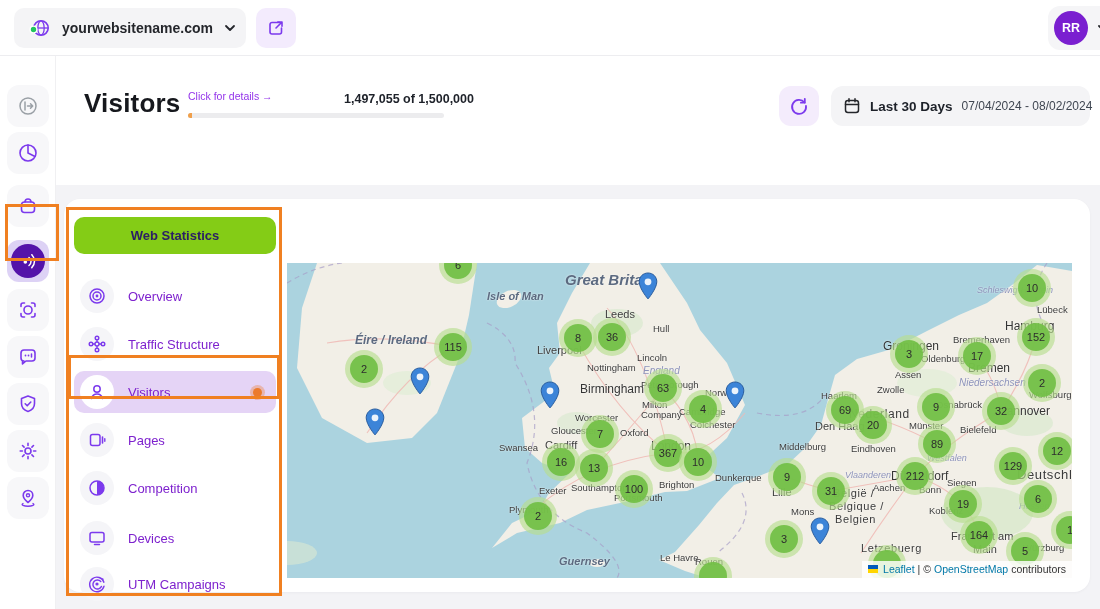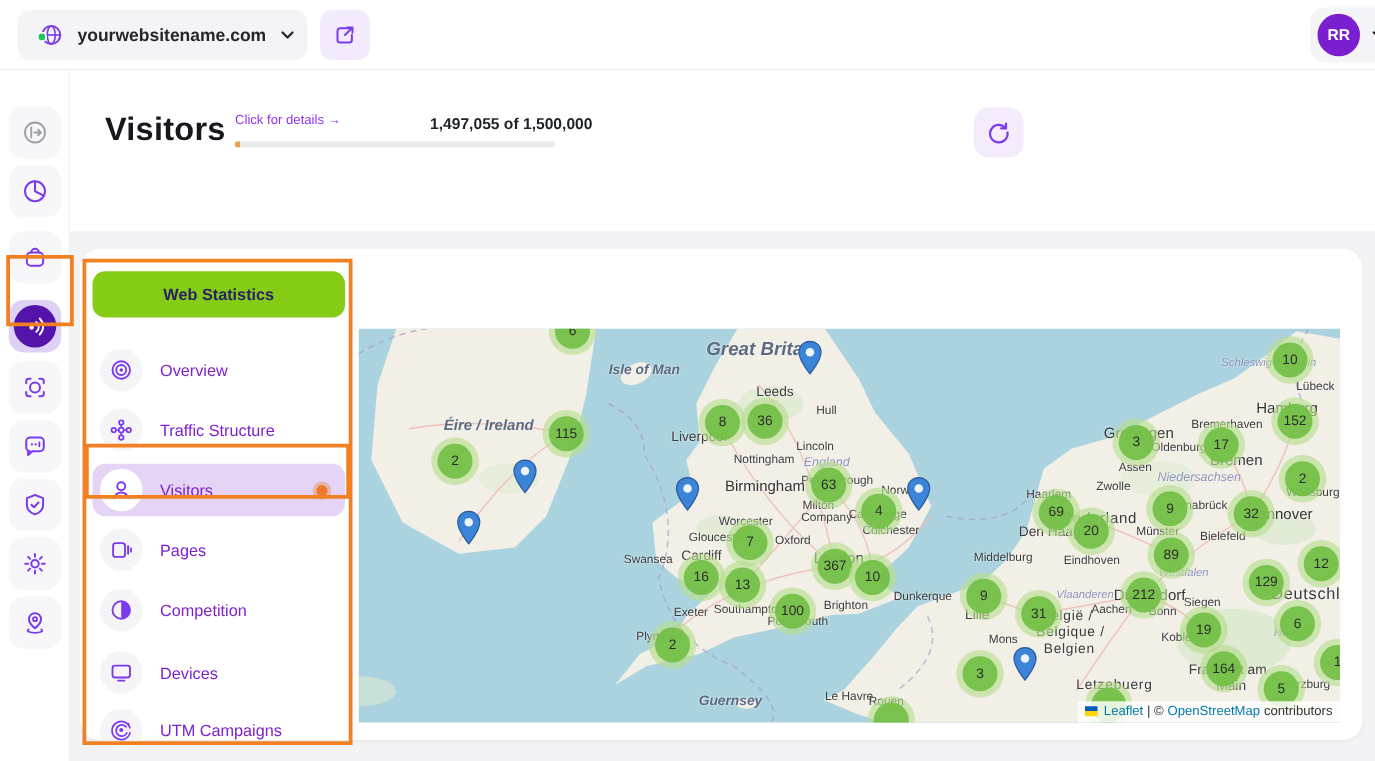--- a/index.html
+++ b/index.html
@@ -208,20 +208,31 @@
   </div>
   <div class="quota-value">1,497,055 of 1,500,000</div>
   <div class="refresh-btn">
     <span>
       <svg width="20" height="20" viewBox="0 0 20 20" fill="none">
         <path d="M15.5 6.5A7 7 0 1 0 17 10" stroke="#7c3aed" stroke-width="1.8" stroke-linecap="round"></path>
         <path d="M15.8 2.8v3.9h-3.9" stroke="#7c3aed" stroke-width="1.8" stroke-linecap="round" stroke-linejoin="round"></path>
       </svg>
     </span>
   </div>
+  <div class="date-pill">
+    <span>
+      <svg width="18" height="18" viewBox="0 0 18 18" fill="none">
+        <rect x="2.5" y="3.5" width="13" height="12" rx="2.5" stroke="#24262b" stroke-width="1.5"></rect>
+        <path d="M6 1.8v3M12 1.8v3M2.5 7.5h13" stroke="#24262b" stroke-width="1.5" stroke-linecap="round"></path>
+      </svg>
+    </span>
+    <span class="date-label">Last 30 Days</span>
+    <span class="date-value">07/04/2024 - 08/02/2024</span>
+
+  </div>
   <div class="tabs" id="tabs">
       <div class="tab"><span class="tab-text">Latest Visitors</span></div>
       <div class="tab active"><span class="tab-text">Map</span></div>
       <div class="tab"><span class="tab-text">Traffic Charts</span></div>
       <div class="tab"><span class="tab-text">Countries/Cities</span></div>
       <div class="tab"><span class="tab-text">Visitor Company Distribution</span></div>
     </div>
 </div>
 
 <div class="card"></div>
@@ -340,21 +351,21 @@
       <span class="lnk">Leaflet</span>
       <span> | © </span>
       <span class="lnk">OpenStreetMap</span>
       <span> contributors</span>
   </div>
 <span class="map-label region" style="font-size: 15px; left: 278px; top: 8px;">Great Britain</span>
     <span class="map-label region" style="font-size: 12px; left: 68px; top: 70px;">Éire / Ireland</span>
     <span class="map-label region" style="font-size: 11px; left: 200px; top: 27px;">Isle of Man</span>
     <span class="map-label region" style="font-size: 11px; left: 272px; top: 292px;">Guernsey</span>
     <span class="map-label state" style="font-size: 10px; left: 356px; top: 102px;">England</span>
-    <span class="map-label state" style="font-size: 10px; left: 639px; top: 114px;">Niedersachsen</span>
+    <span class="map-label state" style="font-size: 10px; left: 672px; top: 114px;">Niedersachsen</span>
     <span class="map-label state" style="font-size: 9px; left: 640px; top: 190px;">Westfalen</span>
     <span class="map-label state" style="font-size: 9px; left: 698px; top: 238px; margin-left: 34px;">Hessen</span>
     <span class="map-label state" style="font-size: 9px; left: 518px; top: 207px; margin-left: 40px;">Vlaanderen</span>
     <span class="map-label state" style="font-size: 9px; left: 690px; top: 22px;">Schleswig-Holstein</span>
     <span class="map-label country" style="font-size: 12px; left: 562px; top: 144px;">Nederland</span>
     <span class="map-label country" style="font-size: 13px; left: 730px; top: 204px;">Deutschland</span>
     <span class="map-label country" style="font-size: 11px; left: 546px; top: 224px;">België /</span>
     <span class="map-label country" style="font-size: 11px; left: 542px; top: 237px;">Belgique /</span>
     <span class="map-label country" style="font-size: 11px; left: 548px; top: 250px;">Belgien</span>
     <span class="map-label country" style="font-size: 11px; left: 574px; top: 279px;">Letzebuerg</span>

